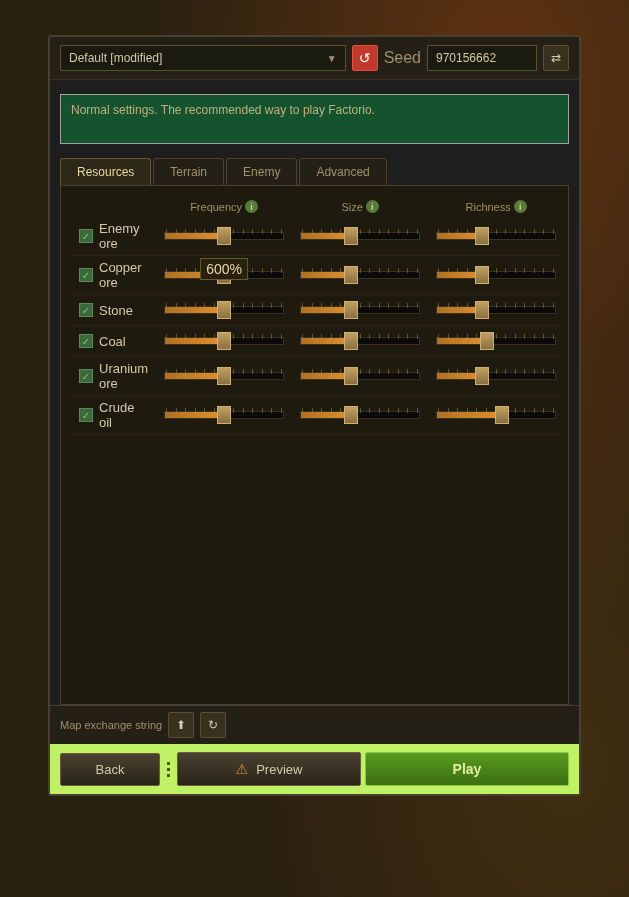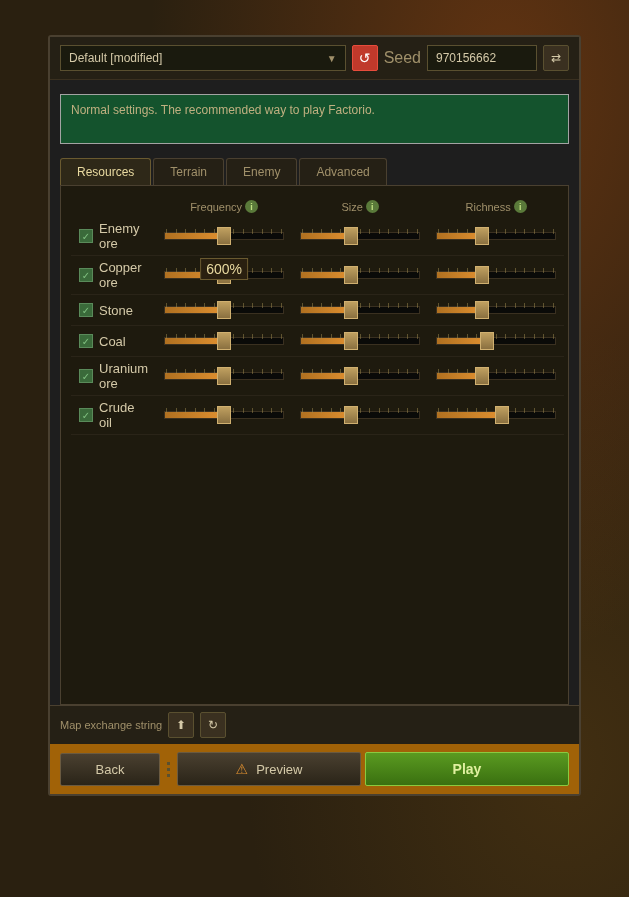--- a/index.html
+++ b/index.html
@@ -305,21 +305,21 @@
       display: flex;
       align-items: center;
       justify-content: center;
       cursor: pointer;
       color: #d4c9a8;
       font-size: 12px;
       border-radius: 2px;
     }
 
     .footer {
-      background: #a16207;
+      background: #bef264;
       padding: 8px 10px;
       display: flex;
       gap: 4px;
       align-items: center;
     }
 
     .btn-back {
       background: linear-gradient(180deg, #4a4030 0%, #2a2418 100%);
       border: 1px solid #6a5a40;
       color: #d4c9a8;

